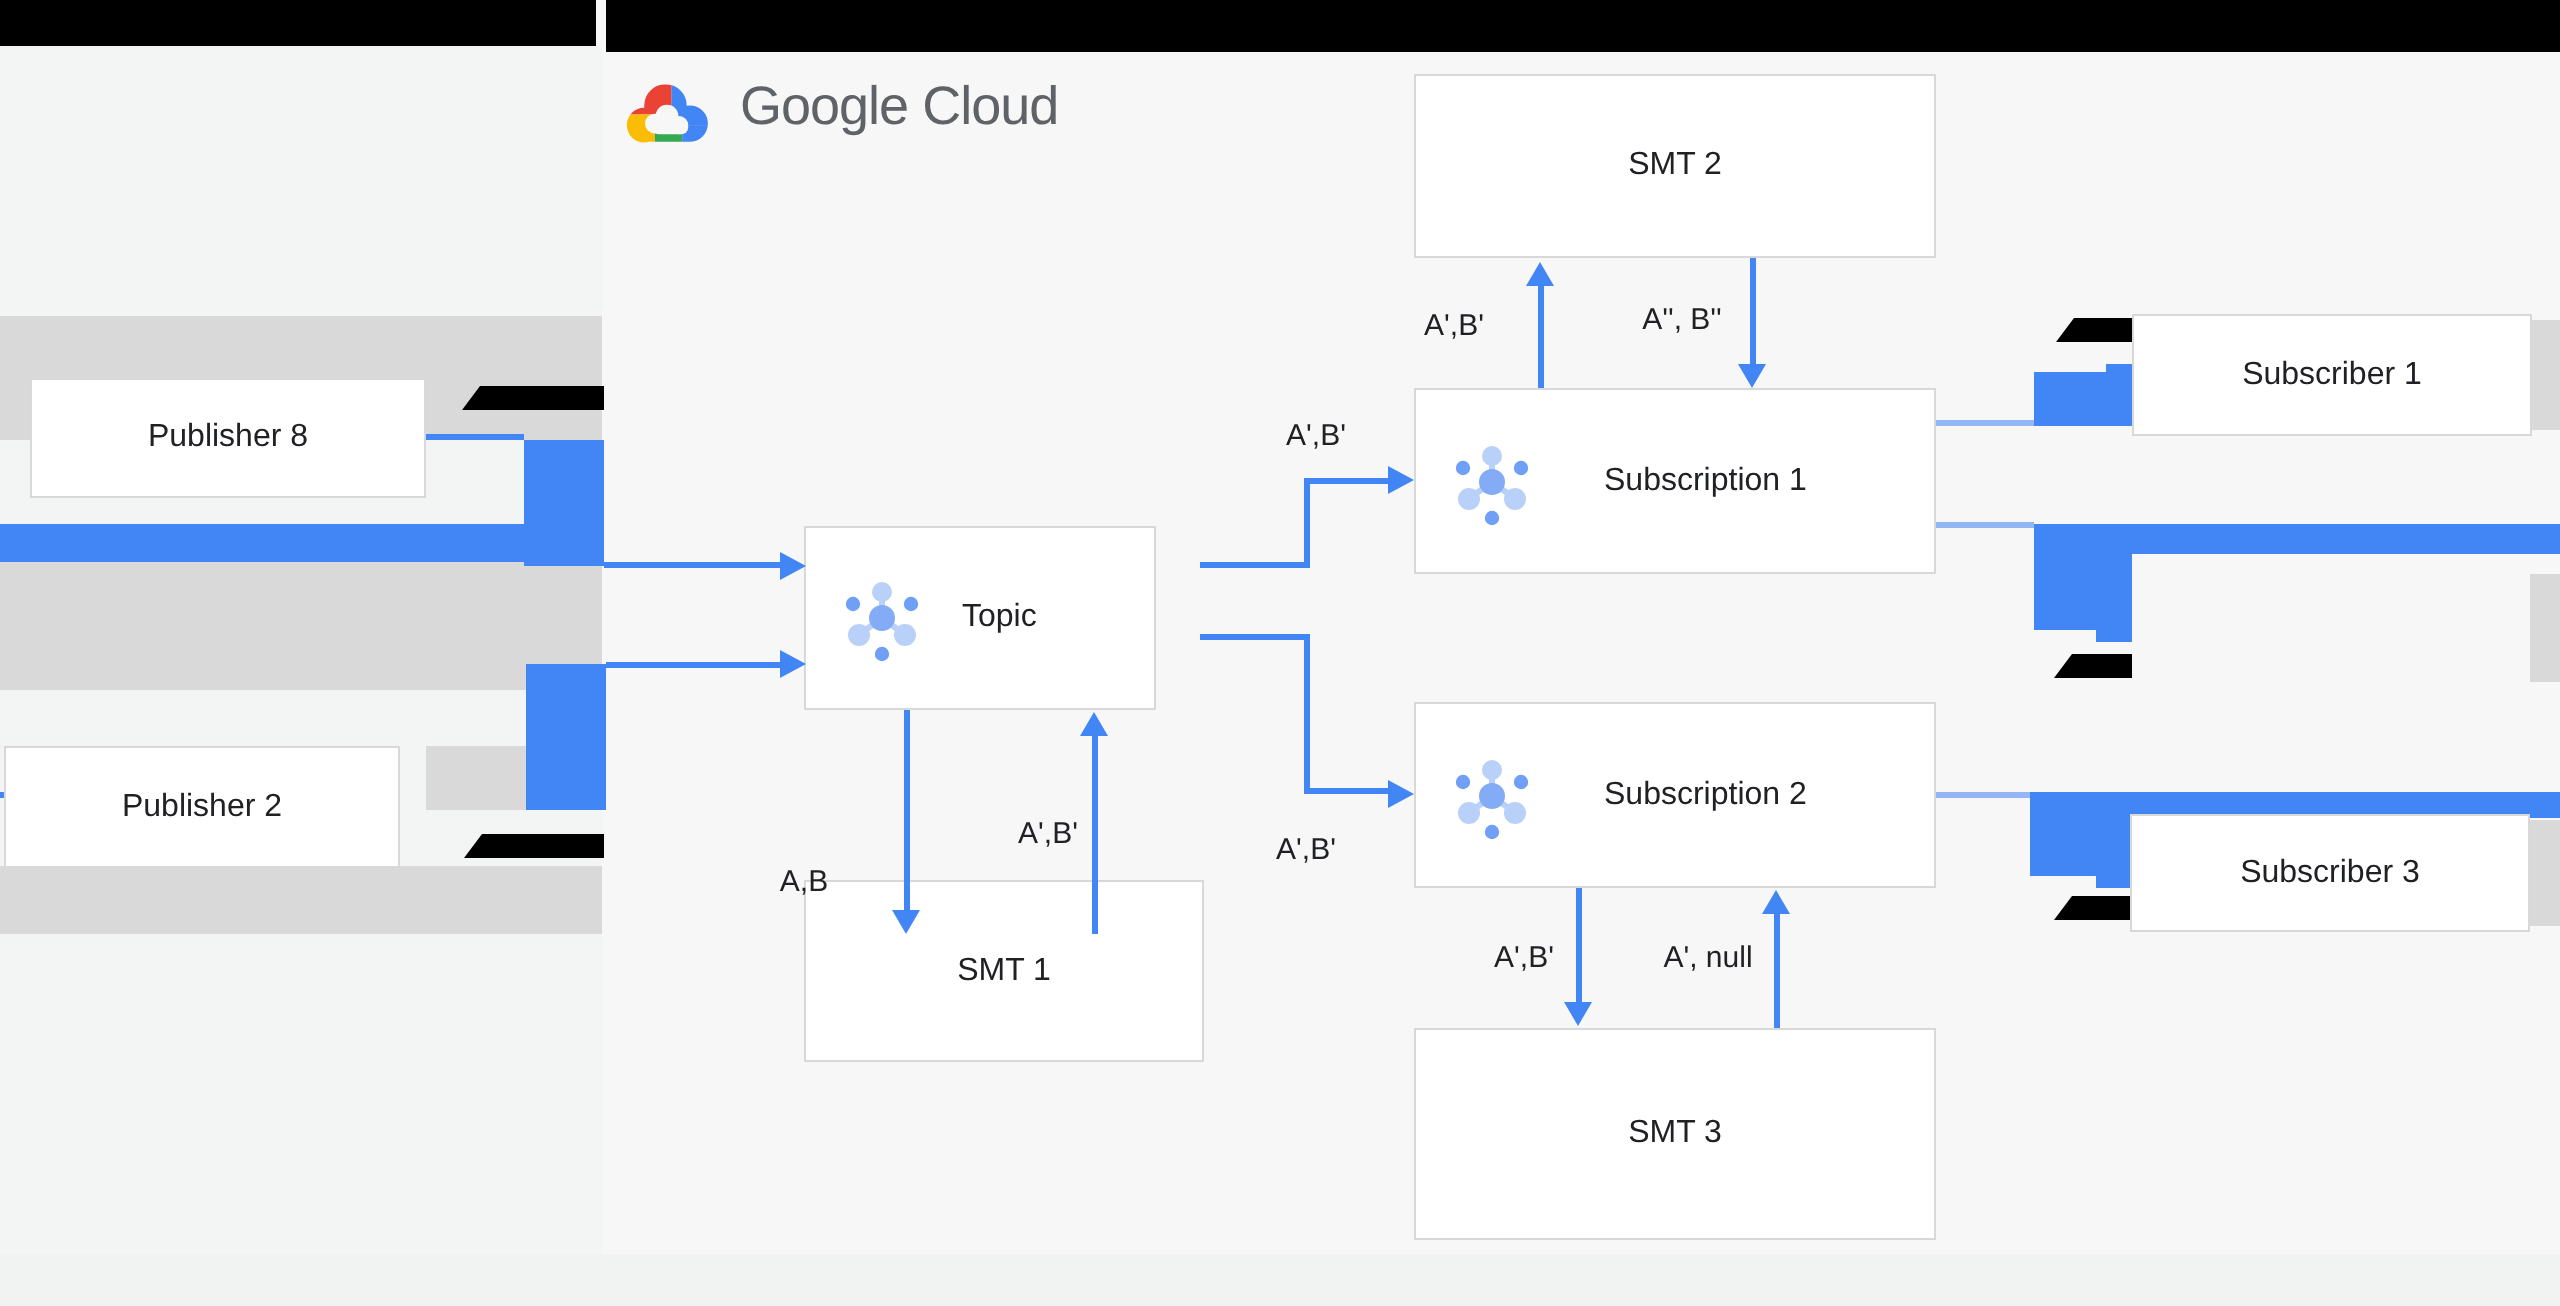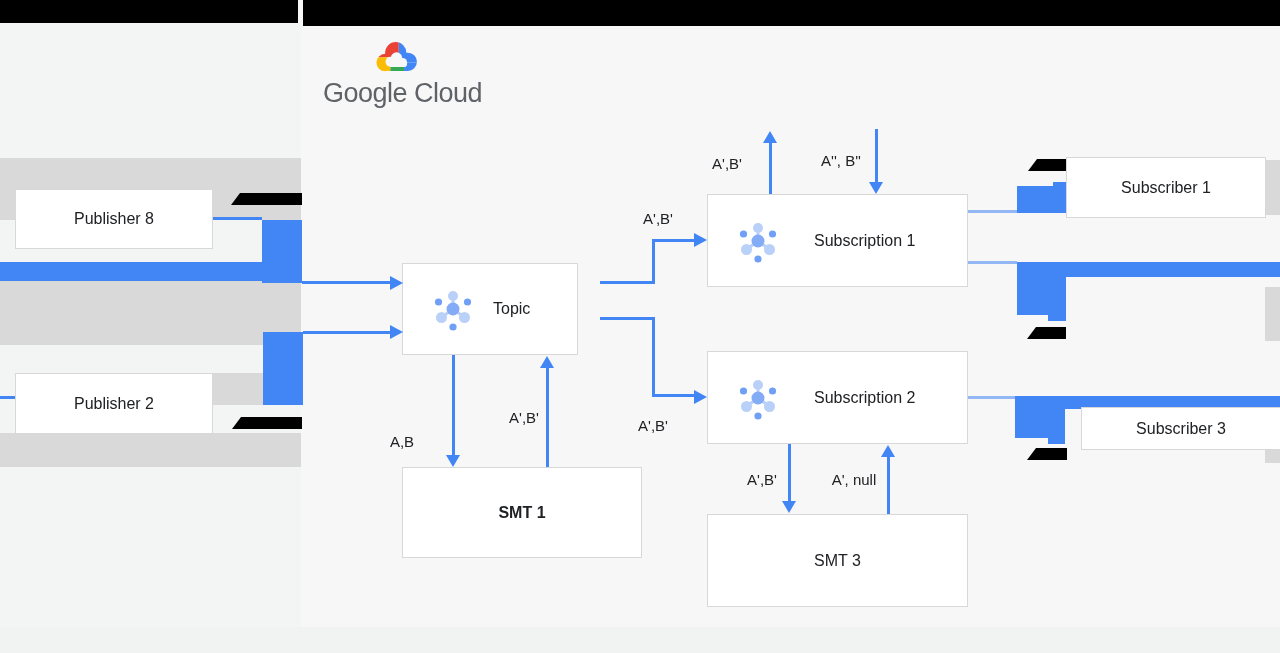--- a/index.html
+++ b/index.html
@@ -7,29 +7,29 @@
          background:#f7f7f7;font-family:"Liberation Sans","DejaVu Sans",sans-serif;}
   .abs{position:absolute;}
   .gray{background:#d9d9d9;}
   .blue{background:#4285f4;}
   .lblue{background:#93b6f4;}
   .blackbar{background:#000;}
   .mark{background:#000;clip-path:polygon(9px 0,100% 0,100% 100%,0 100%);}
   .node{position:absolute;background:#fff;border:1px solid #d8d8d8;box-sizing:border-box;
         display:flex;align-items:center;justify-content:center;
         font-size:16px;color:#202124;}
-  .node.iconbox{justify-content:flex-start;padding-left:28px;}
+  .node.iconbox{justify-content:flex-start;padding-left:16px;}
   .node .nlabel{white-space:nowrap;}
   .elabel{position:absolute;transform:translate(-50%,-50%);font-size:15px;color:#202124;white-space:nowrap;}
   .hline,.vline{position:absolute;background:#4285f4;}
   .head{position:absolute;width:0;height:0;}
   .head.r{border-left:13px solid #4285f4;border-top:7px solid transparent;border-bottom:7px solid transparent;}
   .head.u{border-bottom:12px solid #4285f4;border-left:7px solid transparent;border-right:7px solid transparent;}
   .head.d{border-top:12px solid #4285f4;border-left:7px solid transparent;border-right:7px solid transparent;}
-  #logo{position:absolute;left:310px;top:38px;display:flex;align-items:center;flex-direction:column;}
+  #logo{position:absolute;left:310px;top:38px;display:flex;align-items:flex-start;}
   #logo .wordmark{font-size:27px;color:#5f6368;margin-left:13px;letter-spacing:-0.5px;}
   .icon-wrap{flex:0 0 auto;display:flex;align-items:center;}
   .iconbox .nlabel{margin-left:34px;}
   #topic-box .nlabel{margin-left:18px;}
 </style>
 </head>
 <body>
 
 <div id="stage">
 
@@ -97,21 +97,21 @@
             <rect x="21" y="29" width="24" height="9" rx="4.5"></rect>
         </g>
       </svg>
     </span>
     <span class="wordmark">Google Cloud</span>
   </div>
 
   <div class="node" id="pub1" style="left:15px;top:189px;width:198px;height:60px;">
     <span class="nlabel">Publisher 8</span>
   </div>
-  <div class="node" id="pub2" style="left:15px;top:373px;width:198px;height:61px;">
+  <div class="node" id="pub2" style="left:2px;top:373px;width:198px;height:61px;">
     <span class="nlabel">Publisher 2</span>
   </div>
 
   <div class="node iconbox" id="topic-box" style="left:402px;top:263px;width:176px;height:92px;">
     <span class="icon-wrap">
       <svg viewBox="0 0 44 48" width="44" height="48" aria-hidden="true">
         <g stroke="#b9d0f8" stroke-width="3">
           <line x1="22" y1="24" x2="22" y2="11"></line>
             <line x1="22" y1="24" x2="11" y2="32"></line>
             <line x1="22" y1="24" x2="33" y2="32"></line>
@@ -121,22 +121,25 @@
         <circle cx="33.5" cy="32.5" r="5.5" fill="#b9d0f8"></circle>
           <circle cx="22" cy="24" r="6.5" fill="#84acf6"></circle>
         <circle cx="7.5" cy="17" r="3.6" fill="#6fa0f6"></circle>
           <circle cx="36.5" cy="17" r="3.6" fill="#6fa0f6"></circle>
         <circle cx="22" cy="42" r="3.6" fill="#6fa0f6"></circle>
       </svg>
     </span>
     <span class="nlabel">Topic</span>
   </div>
 
-  <div class="node" id="smt1" style="left:402px;top:467px;width:240px;height:91px;font-weight:bold;">
+  <div class="node" id="smt1" style="left:402px;top:440px;width:200px;height:91px;">
     <span class="nlabel">SMT 1</span>
+  </div>
+  <div class="node" id="smt2" style="left:707px;top:37px;width:261px;height:92px;">
+    <span class="nlabel">SMT 2</span>
   </div>
 
   <div class="node iconbox" id="sub1" style="left:707px;top:194px;width:261px;height:93px;">
     <span class="icon-wrap">
       <svg viewBox="0 0 44 48" width="44" height="48" aria-hidden="true">
         <g stroke="#b9d0f8" stroke-width="3">
           <line x1="22" y1="24" x2="22" y2="11"></line>
             <line x1="22" y1="24" x2="11" y2="32"></line>
             <line x1="22" y1="24" x2="33" y2="32"></line>
         </g>
@@ -165,28 +168,28 @@
         <circle cx="33.5" cy="32.5" r="5.5" fill="#b9d0f8"></circle>
           <circle cx="22" cy="24" r="6.5" fill="#84acf6"></circle>
         <circle cx="7.5" cy="17" r="3.6" fill="#6fa0f6"></circle>
           <circle cx="36.5" cy="17" r="3.6" fill="#6fa0f6"></circle>
         <circle cx="22" cy="42" r="3.6" fill="#6fa0f6"></circle>
       </svg>
     </span>
     <span class="nlabel">Subscription 2</span>
   </div>
 
-  <div class="node" id="smt3" style="left:707px;top:514px;width:261px;height:93px;">
+  <div class="node" id="smt3" style="left:707px;top:514px;width:261px;height:106px;">
     <span class="nlabel">SMT 3</span>
   </div>
 
   <div class="node" id="subscriber1" style="left:1066px;top:157px;width:200px;height:61px;">
     <span class="nlabel">Subscriber 1</span>
   </div>
-  <div class="node" id="subscriber3" style="left:1065px;top:407px;width:200px;height:43px;margin-left:16px;">
+  <div class="node" id="subscriber3" style="left:1065px;top:407px;width:200px;height:59px;">
     <span class="nlabel">Subscriber 3</span>
   </div>
 
   <div class="hline" style="left:302px;top:281px;width:88px;height:3px;"></div>
   <div class="head r" style="left:390px;top:276px;"></div>
   <div class="hline" style="left:303px;top:331px;width:87px;height:3px;"></div>
   <div class="head r" style="left:390px;top:325px;"></div>
 
   <div class="vline" style="left:452px;top:355px;width:3px;height:100px;"></div>
   <div class="head d" style="left:446px;top:455px;"></div>

